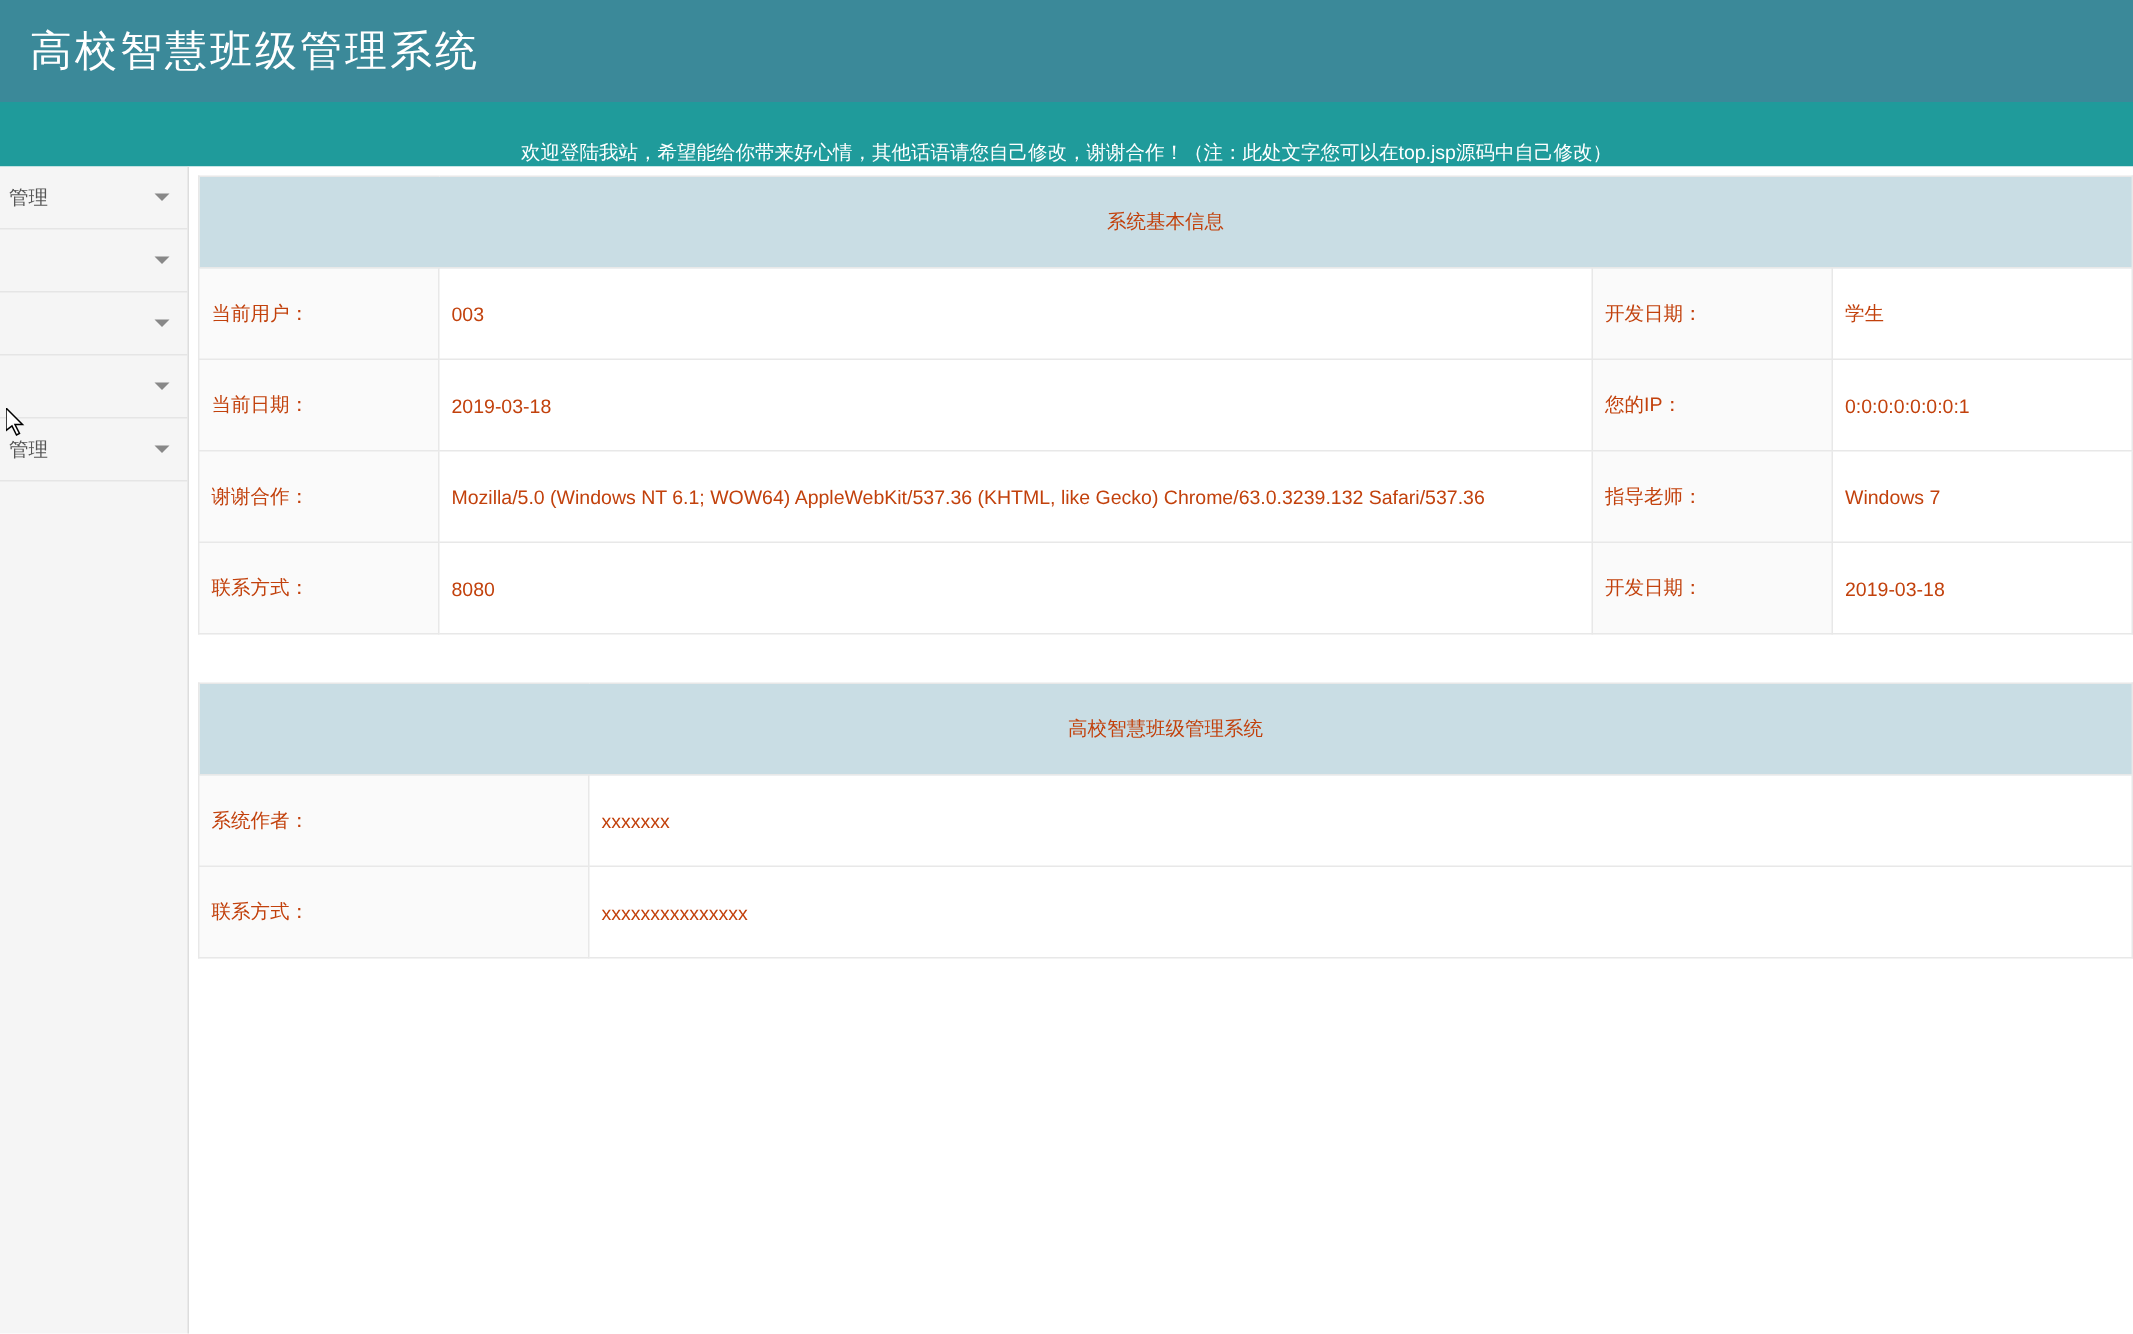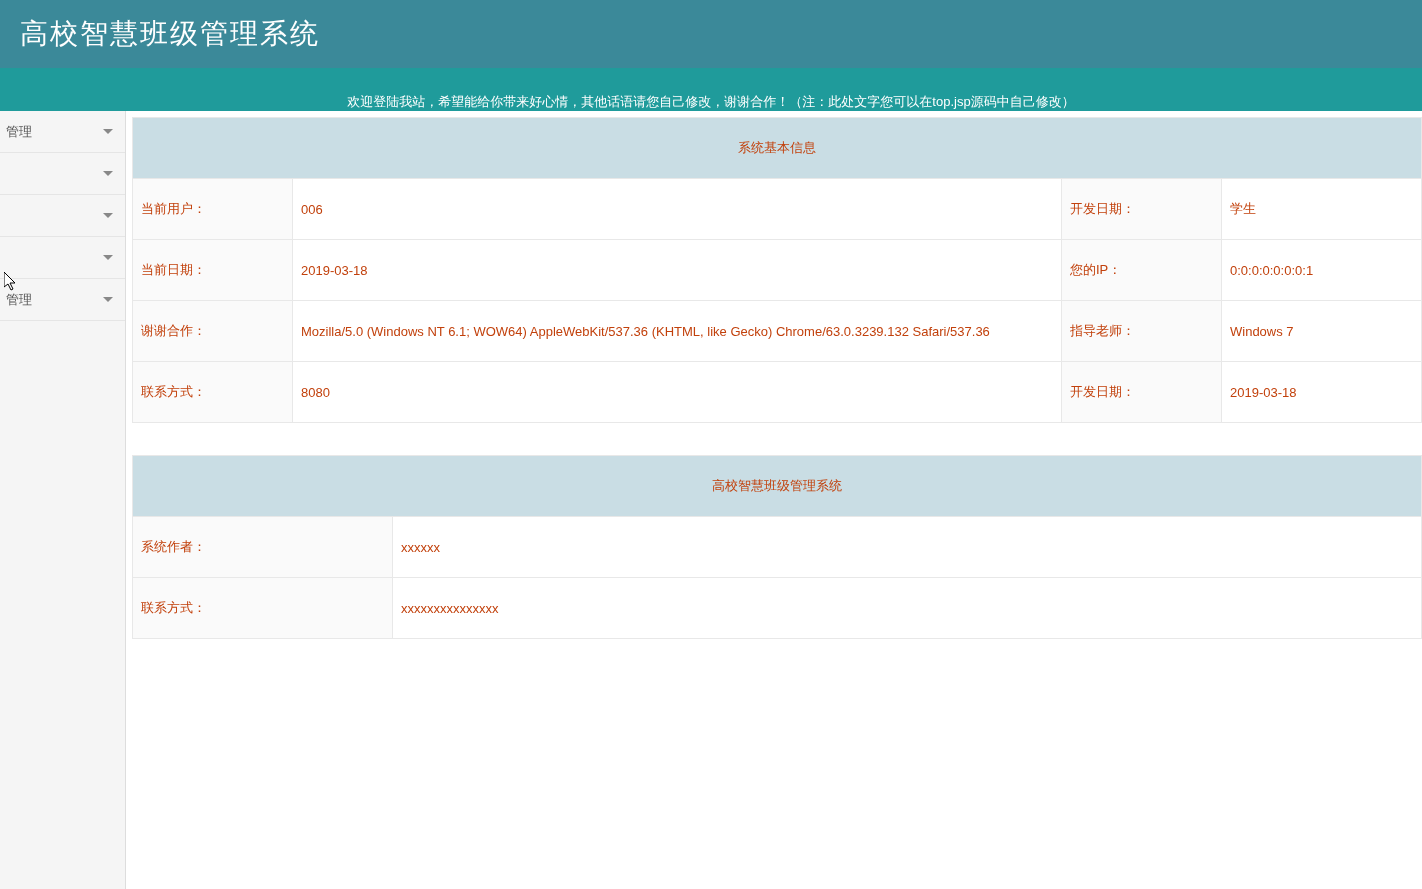--- a/index.html
+++ b/index.html
@@ -154,21 +154,21 @@
 
   <div class="main-content">
 
     <table class="info-table">
       <tbody>
           <tr>
         <td colspan="4" class="info-table-header">系统基本信息</td>
       </tr>
       <tr>
         <td class="label-cell">当前用户：</td>
-        <td class="value-cell">006</td>
+        <td class="value-cell">003</td>
         <td class="label-cell label-cell2">开发日期：</td>
         <td class="value-cell value-cell-narrow">学生</td>
       </tr>
       <tr>
         <td class="label-cell">当前日期：</td>
         <td class="value-cell">2019-03-18</td>
         <td class="label-cell label-cell2">您的IP：</td>
         <td class="value-cell value-cell-narrow">0:0:0:0:0:0:0:1</td>
       </tr>
       <tr>
@@ -186,21 +186,21 @@
     </tbody>
       </table>
 
     <table class="info-table">
       <tbody>
           <tr>
         <td colspan="2" class="info-table-header">高校智慧班级管理系统</td>
       </tr>
       <tr>
         <td class="label-cell" style="width:260px">系统作者：</td>
-        <td class="value-cell">xxxxxx</td>
+        <td class="value-cell">xxxxxxx</td>
       </tr>
       <tr>
         <td class="label-cell" style="width:260px">联系方式：</td>
         <td class="value-cell">xxxxxxxxxxxxxxx</td>
       </tr>
     </tbody>
       </table>
 
   </div>
 </div>

